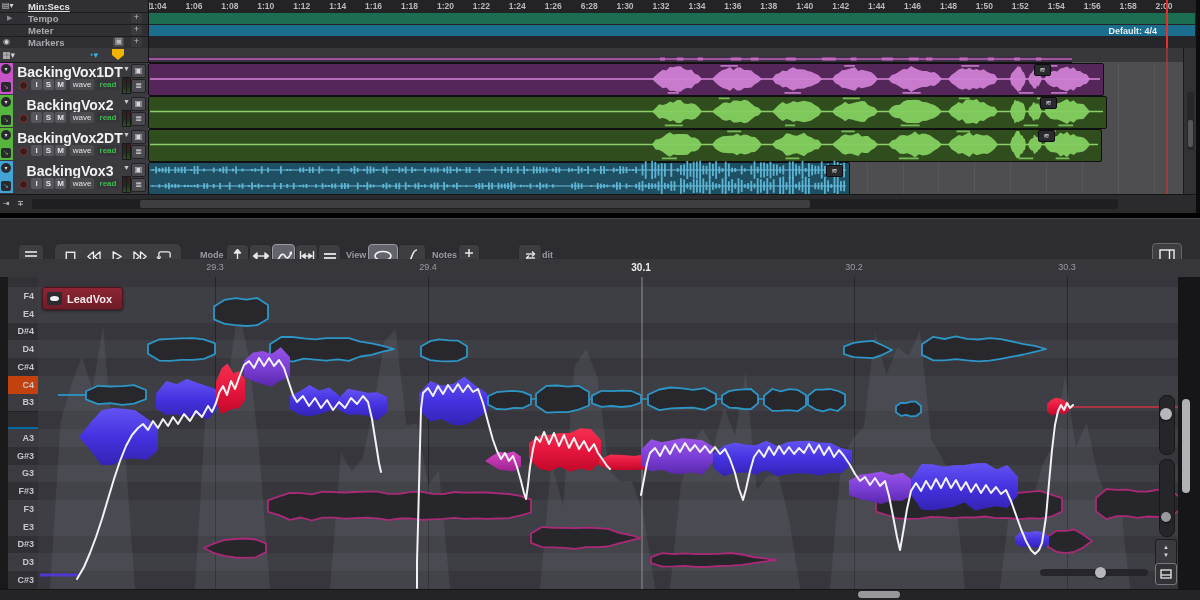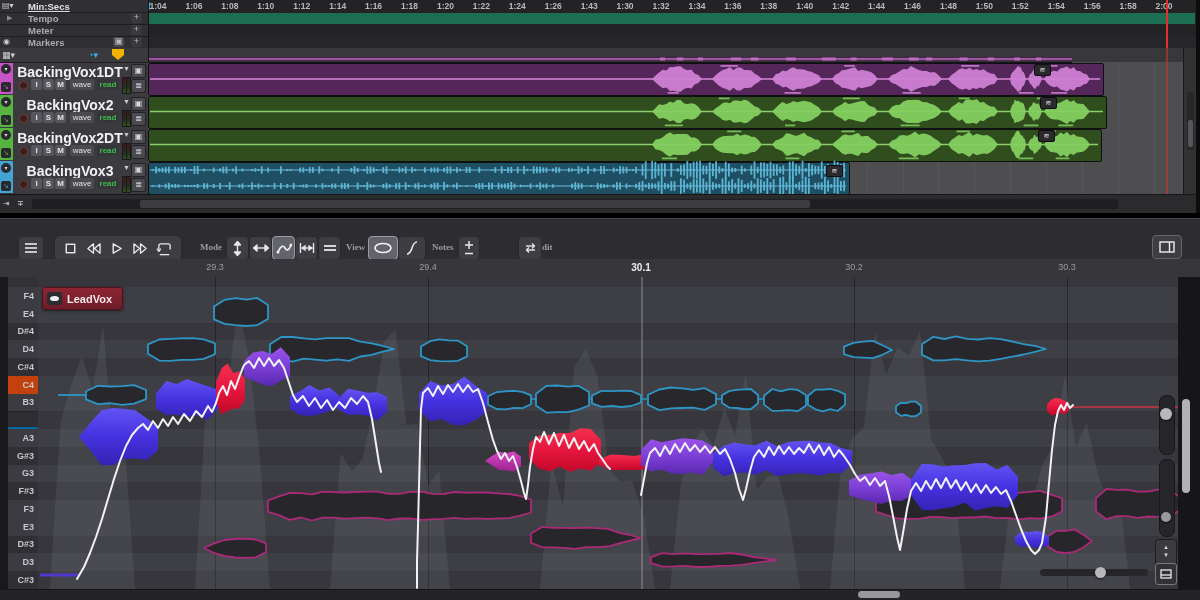--- a/index.html
+++ b/index.html
@@ -67,36 +67,39 @@
 <body>
 
 <div id="app">
 
   <div id="daw">
 
     <div class="rrow" style="top:0;height:12px;background:#232326;border-bottom:1px solid #1a1a1c;"></div>
     <div class="rrow" style="top:12px;height:12px;background:#232326;"></div>
     <div class="abs" style="left:142px;top:13px;width:1053px;height:11px;background:#1b6e52;"></div>
     <div class="rrow" style="top:24px;height:12px;background:#232326;"></div>
+    <div class="abs" style="left:142px;top:25px;width:1053px;height:11px;background:#1b6e8d;">
+      <span class="abs" style="right:38px;top:1px;color:#e3edf2;font-size:9px;font-weight:bold;">Default: 4/4</span>
+    </div>
     <div class="rrow" style="top:36px;height:12px;background:#26262a;border-bottom:1px solid #1a1a1c;"></div>
     <div class="rrow" style="top:48px;height:14px;background:#38383b;border-bottom:1px solid #1a1a1c;"></div>
     <div id="minsec-labels">
         <span class="tl-label" style="left: 158px;">1:04</span>
         <span class="tl-label" style="left: 193.93px;">1:06</span>
         <span class="tl-label" style="left: 229.86px;">1:08</span>
         <span class="tl-label" style="left: 265.79px; text-align: center;">1:10</span>
         <span class="tl-label" style="left: 301.72px;">1:12</span>
         <span class="tl-label" style="left: 337.65px;">1:14</span>
         <span class="tl-label" style="left: 373.58px;">1:16</span>
         <span class="tl-label" style="left: 409.51px;">1:18</span>
         <span class="tl-label" style="left: 445.44px;">1:20</span>
         <span class="tl-label" style="left: 481.37px;">1:22</span>
         <span class="tl-label" style="left: 517.3px;">1:24</span>
         <span class="tl-label" style="left: 553.23px;">1:26</span>
-        <span class="tl-label" style="left: 589.16px;">1:43</span>
+        <span class="tl-label" style="left: 589.16px;">6:28</span>
         <span class="tl-label" style="left: 625.09px;">1:30</span>
         <span class="tl-label" style="left: 661.02px;">1:32</span>
         <span class="tl-label" style="left: 696.95px;">1:34</span>
         <span class="tl-label" style="left: 732.88px; text-align: center;">1:36</span>
         <span class="tl-label" style="left: 768.81px;">1:38</span>
         <span class="tl-label" style="left: 804.74px;">1:40</span>
         <span class="tl-label" style="left: 840.67px;">1:42</span>
         <span class="tl-label" style="left: 876.6px;">1:44</span>
         <span class="tl-label" style="left: 912.53px;">1:46</span>
         <span class="tl-label" style="left: 948.46px;">1:48</span>
@@ -655,21 +658,21 @@
       <span class="scrl-btn" style="left:1164px;">+</span>
       <span class="scrl-btn" style="left:1178px;">+|</span>
     </div>
     <div class="abs" style="left:1196px;top:0;width:4px;height:213px;background:#0c0c0d;"></div>
   </div>
 
   <div class="abs" style="left:0;top:213px;width:1200px;height:5px;background:#000;"></div>
 
   <div id="melodyne">
 
-    <div class="abs" style="left:0;top:8px;width:1200px;height:40px;background:#2c2c31;border-bottom:5px solid #e5e5e5;font-family:Liberation Serif, serif;">
+    <div class="abs" style="left:0;top:16px;width:1200px;height:40px;background:#2c2c31;border-bottom:5px solid #e5e5e5;">
       <div class="mbtn" style="left:18px;width:24px;">
         <svg width="14" height="12" viewBox="0 0 14 12">
             <g stroke="#e8e8ea" stroke-width="1.6">
               <line x1="1" y1="2" x2="13" y2="2"></line>
               <line x1="1" y1="6" x2="13" y2="6"></line>
               <line x1="1" y1="10" x2="13" y2="10"></line>
             </g>
           </svg>
       </div>
       <div class="abs" style="left:54px;top:8px;width:118px;height:25px;background:#3d3d42;border-radius:6px;border:1px solid #2a2a2e;display:flex;align-items:center;justify-content:space-around;padding:0 4px;">

